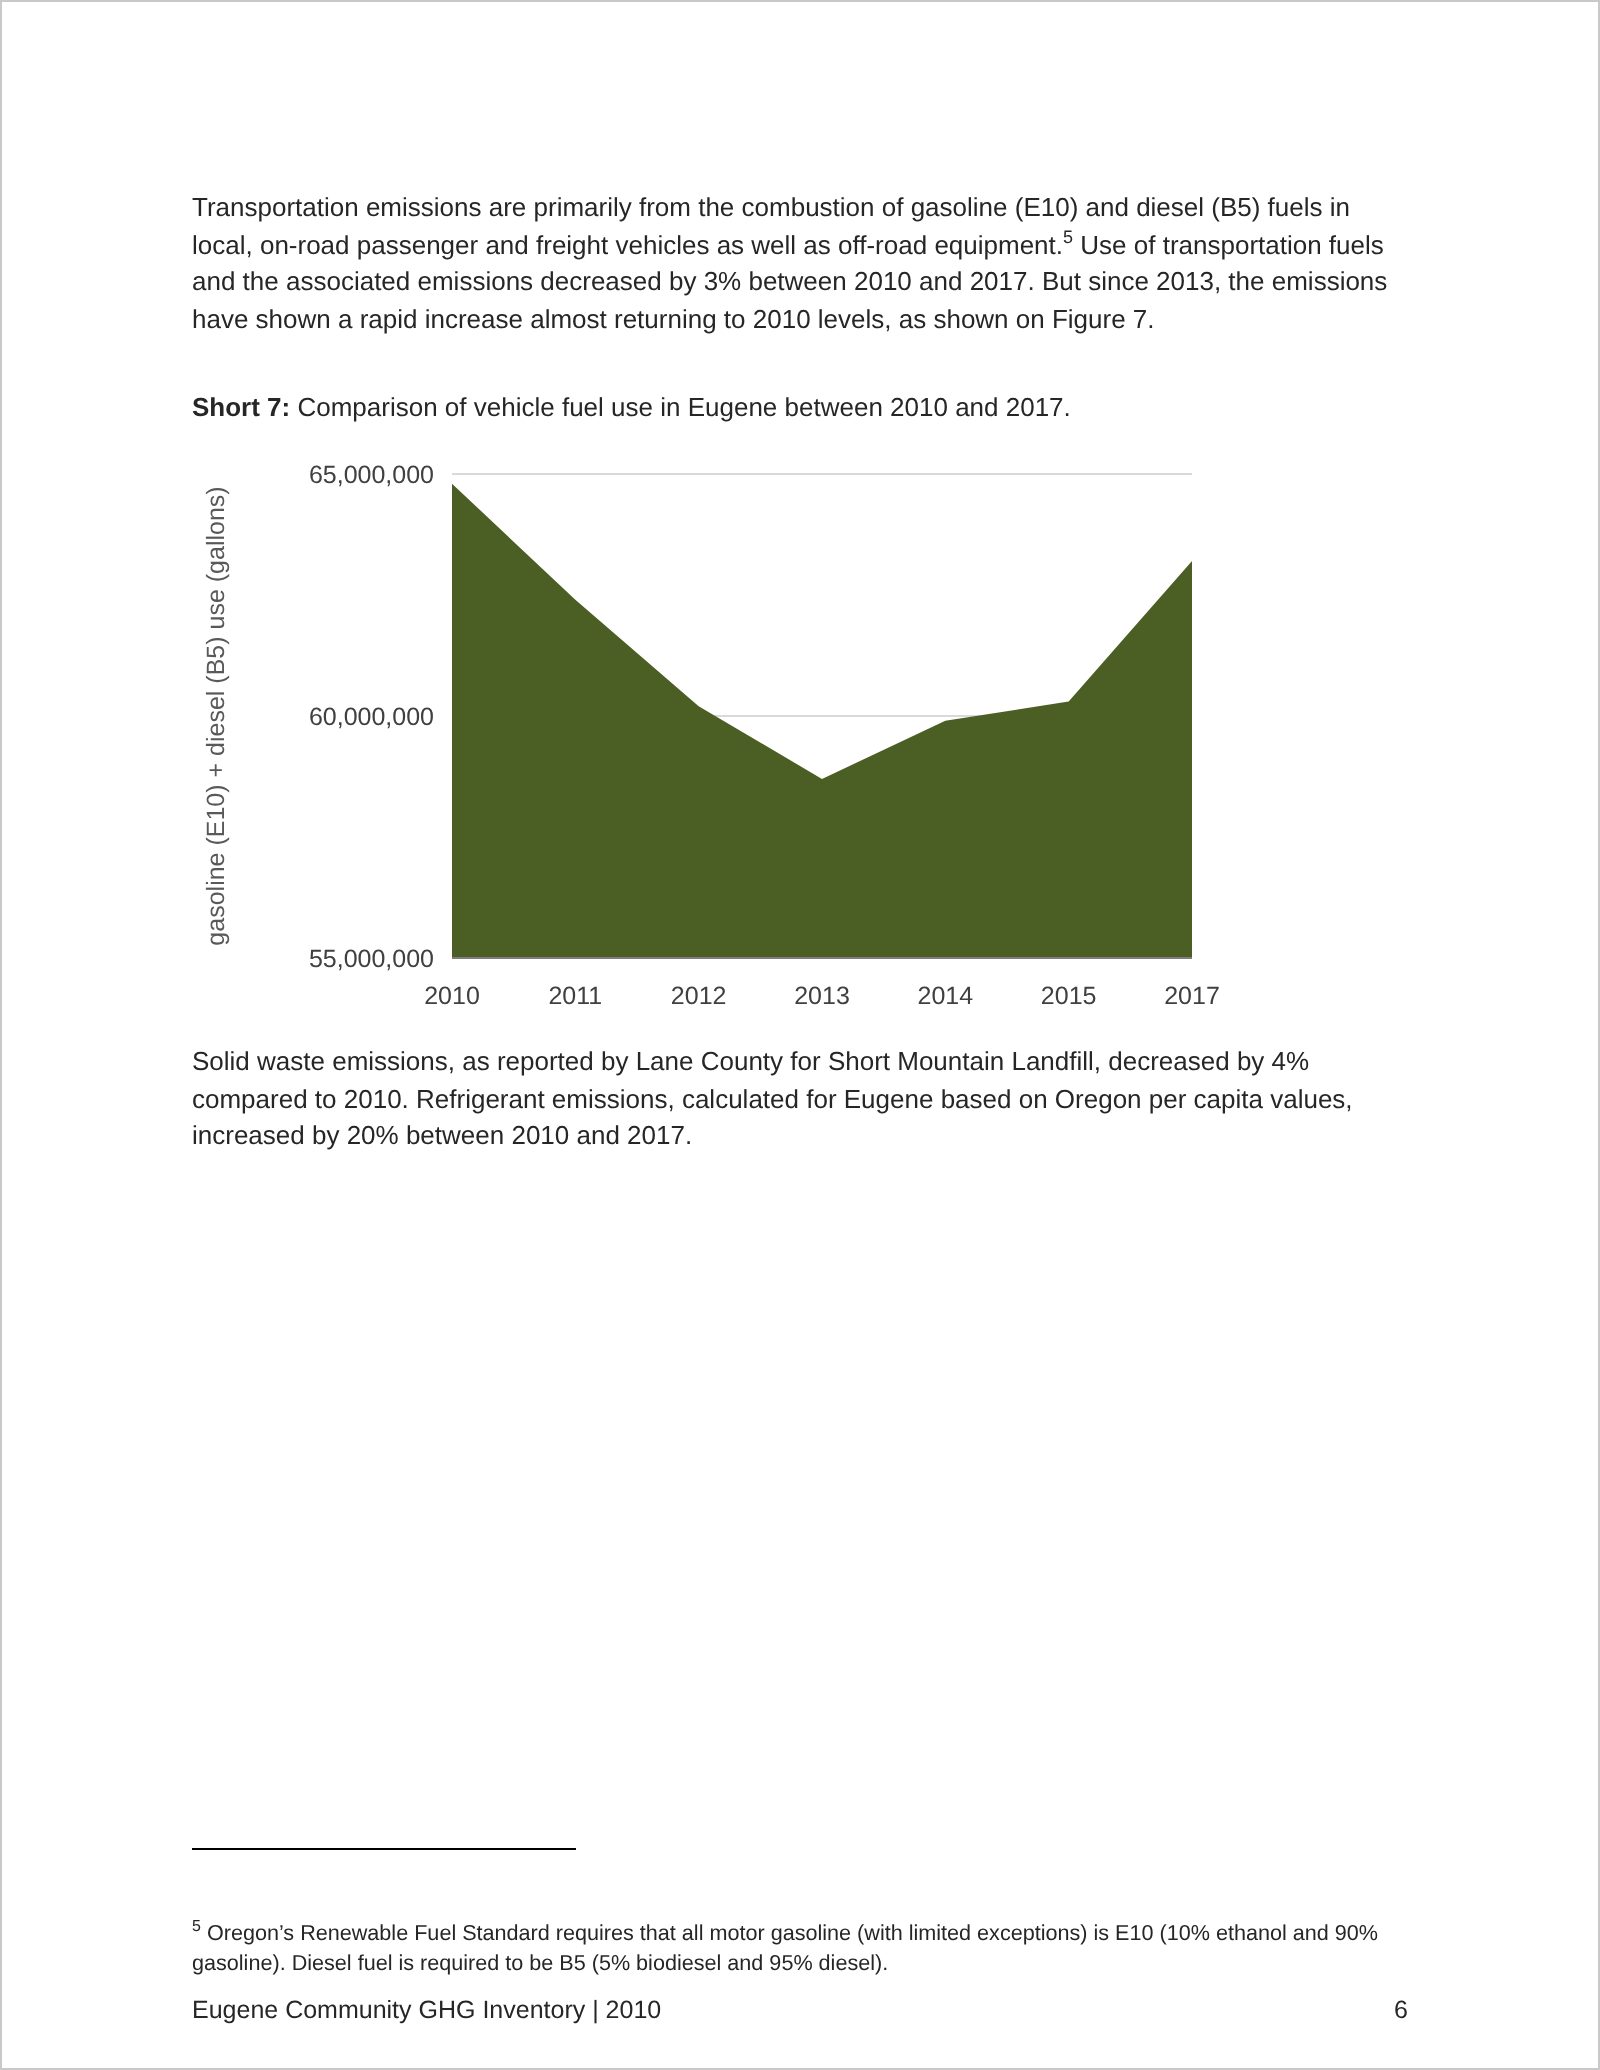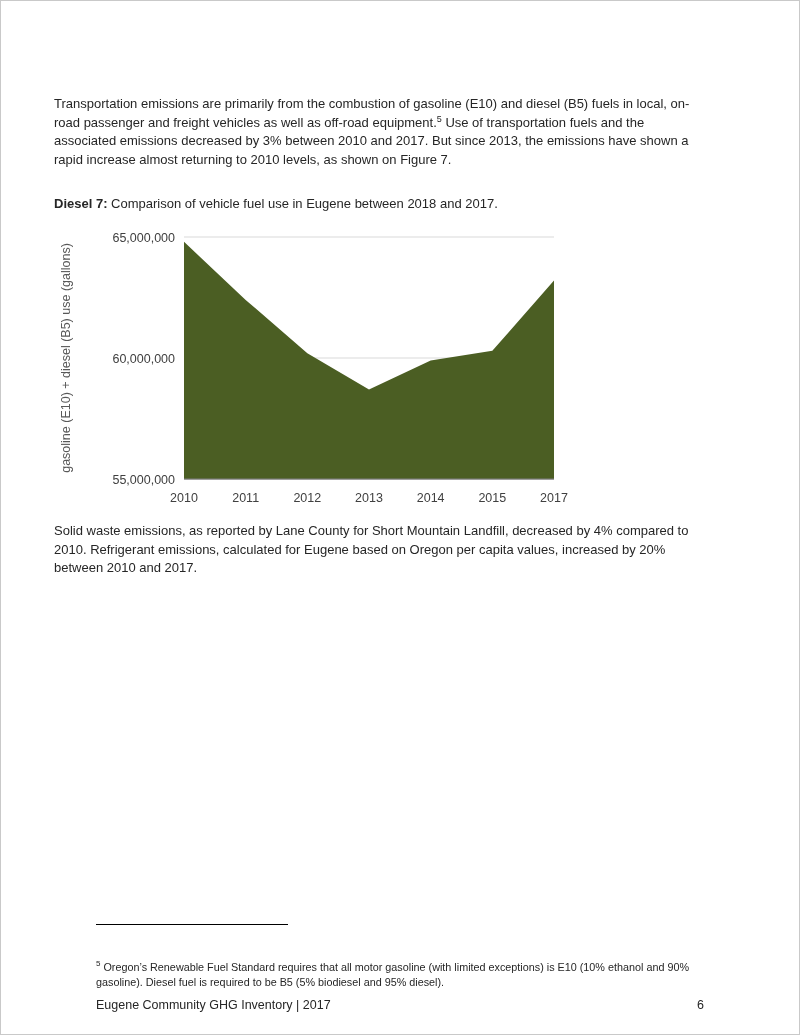--- a/index.html
+++ b/index.html
@@ -9,21 +9,21 @@
     position: relative;
     width: 800px;
     height: 1035px;
     margin: 0 auto;
     background: #ffffff;
     border: 1px solid #c9c9c9;
     color: #262626;
     overflow: hidden;
   }
   .content {
-    padding: 94px 95px 0 53px;
+    padding: 94px 95px 0 95px;
   }
   p.body-text {
     margin: 0;
     font-size: 13px;
     line-height: 18.5px;
     color: #262626;
   }
   p.body-text sup {
     font-size: 9px;
     vertical-align: super;
@@ -79,21 +79,21 @@
   }
 </style>
 </head>
 <body>
 
 <div class="page">
   <div class="content">
 
     <p class="body-text"><span>Transportation emissions are primarily from the combustion of gasoline (E10) and diesel (B5) fuels in local, on-road passenger and freight vehicles as well as off-road equipment.</span><sup>5</sup><span> Use of transportation fuels and the associated emissions decreased by 3% between 2010 and 2017. But since 2013, the emissions have shown a rapid increase almost returning to 2010 levels, as shown on Figure 7.</span></p>
 
-    <p class="caption"><span class="cap-label">Diesel 7:</span><span> Comparison of vehicle fuel use in Eugene between 2018 and 2017.</span></p>
+    <p class="caption"><span class="cap-label">Short 7:</span><span> Comparison of vehicle fuel use in Eugene between 2010 and 2017.</span></p>
 
     <div class="chart-wrap">
       <svg id="chart-svg" width="610" height="300" viewBox="0 0 610 300">
           <line x1="130" x2="500" y1="257" y2="257" stroke="#7f7f7f" stroke-width="1"></line>
           <text x="121" y="261.5" text-anchor="end" font-size="12.5" fill="#404040">55,000,000</text>
           <line x1="130" x2="500" y1="136" y2="136" stroke="#d9d9d9" stroke-width="1"></line>
           <text x="121" y="140.5" text-anchor="end" font-size="12.5" fill="#404040">60,000,000</text>
           <line x1="130" x2="500" y1="15" y2="15" stroke="#d9d9d9" stroke-width="1"></line>
           <text x="121" y="19.5" text-anchor="end" font-size="12.5" fill="#404040">65,000,000</text>
           <polygon points="130,19.840000000000003 191.66666666666666,77.92000000000002 253.33333333333331,131.16 315,167.46 376.66666666666663,138.42000000000002 438.3333333333333,128.73999999999998 500,58.56 500,257 130,257" fill="#4b5e23"></polygon>
@@ -111,16 +111,16 @@
 
     <p class="body-text after-chart">Solid waste emissions, as reported by Lane County for Short Mountain Landfill, decreased by 4% compared to 2010. Refrigerant emissions, calculated for Eugene based on Oregon per capita values, increased by 20% between 2010 and 2017.</p>
 
   </div>
 
   <div class="footnote-rule"></div>
 
   <p class="footnote"><sup>5</sup> <span>Oregon’s Renewable Fuel Standard requires that all motor gasoline (with limited exceptions) is E10 (10% ethanol and 90% gasoline). Diesel fuel is required to be B5 (5% biodiesel and 95% diesel).</span></p>
 
   <div class="footer">
-    <span>Eugene Community GHG Inventory | 2017</span>
+    <span>Eugene Community GHG Inventory | 2010</span>
     <span>6</span>
   </div>
 </div>
 
 </body></html>

